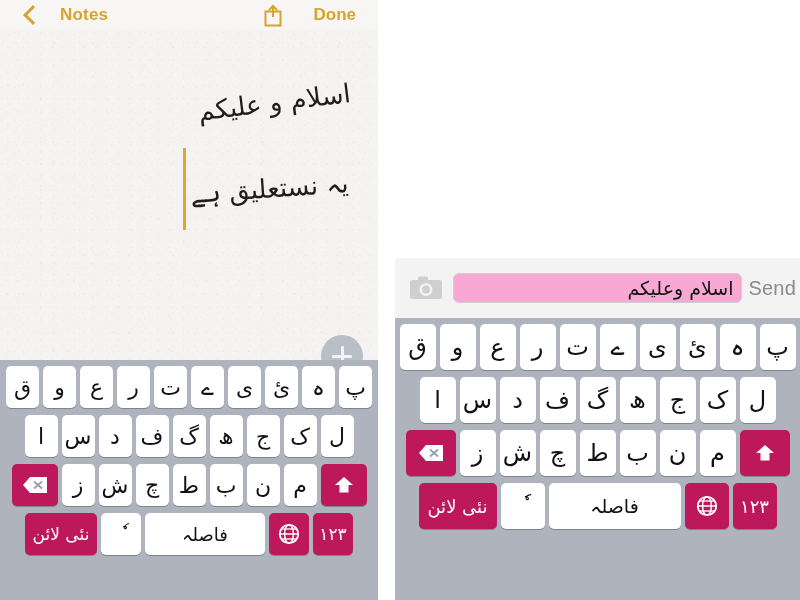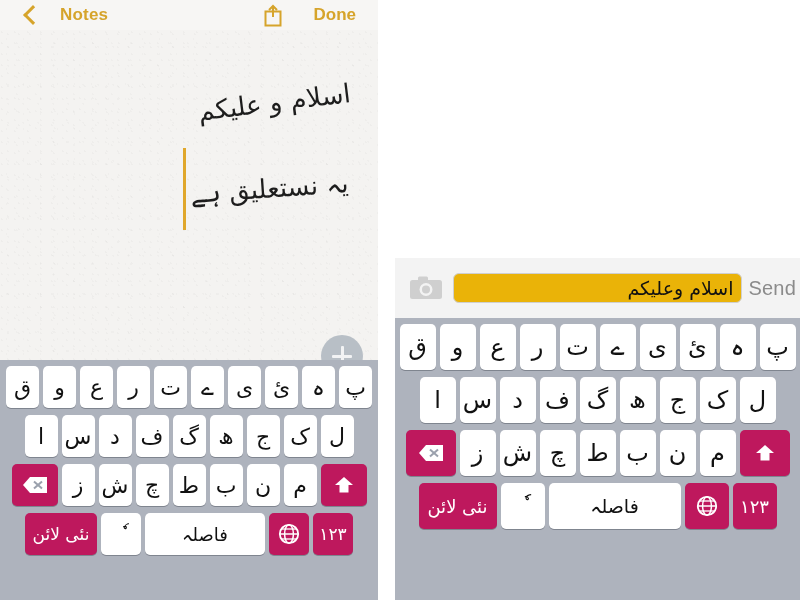--- a/index.html
+++ b/index.html
@@ -97,21 +97,21 @@
   .msg-bar{
     position:absolute;left:0;top:0;width:405px;height:60px;
     background:#f3f3f3;
     display:flex;align-items:center;
   }
   .camera-ico{
     margin-left:14px;width:34px;height:26px;flex:0 0 auto;
   }
   .msg-input{
     flex:1 1 auto;margin:0 6px 0 10px;height:30px;
-    background:#eab308;border:1px solid #cfcfcf;border-radius:6px;
+    background:#f9a8d4;border:1px solid #cfcfcf;border-radius:6px;
     display:flex;align-items:center;justify-content:flex-end;
     padding:0 8px;box-sizing:border-box;
   }
   .msg-input-text{
     font-family:"DejaVu Sans", sans-serif;
     direction:rtl;font-size:19px;color:#111;white-space:nowrap;
   }
   .send-btn{
     flex:0 0 auto;margin-right:4px;
     font-size:20px;color:#8b8b8b;cursor:pointer;letter-spacing:.2px;

